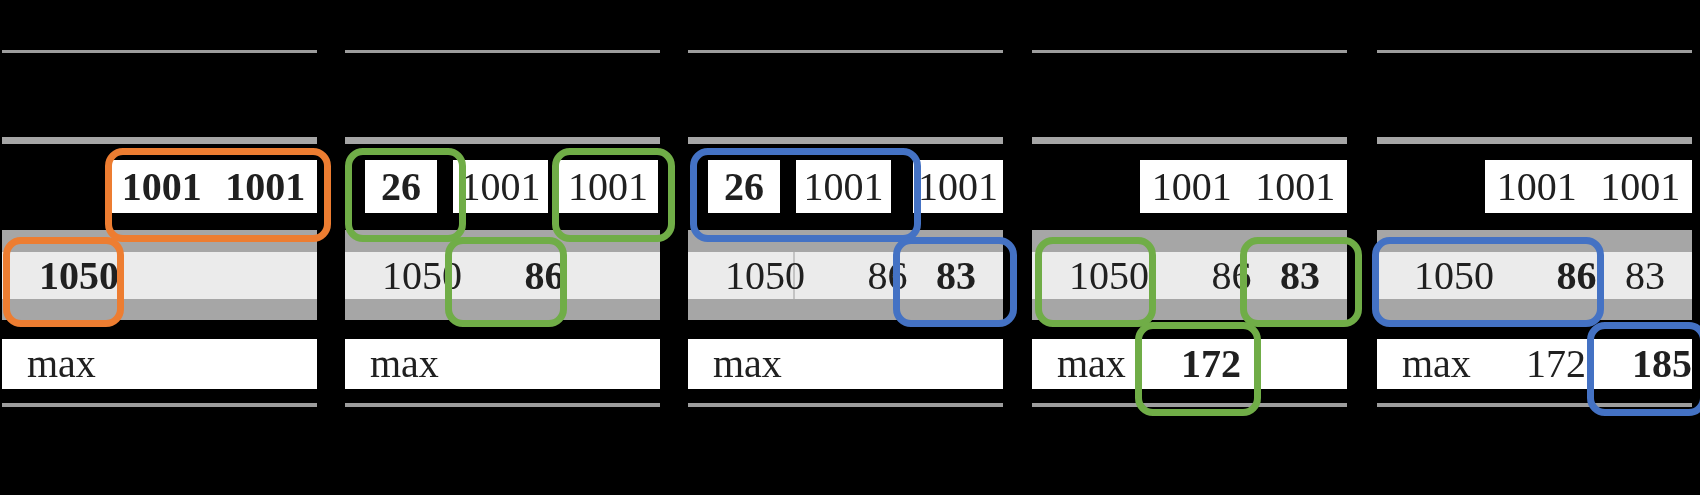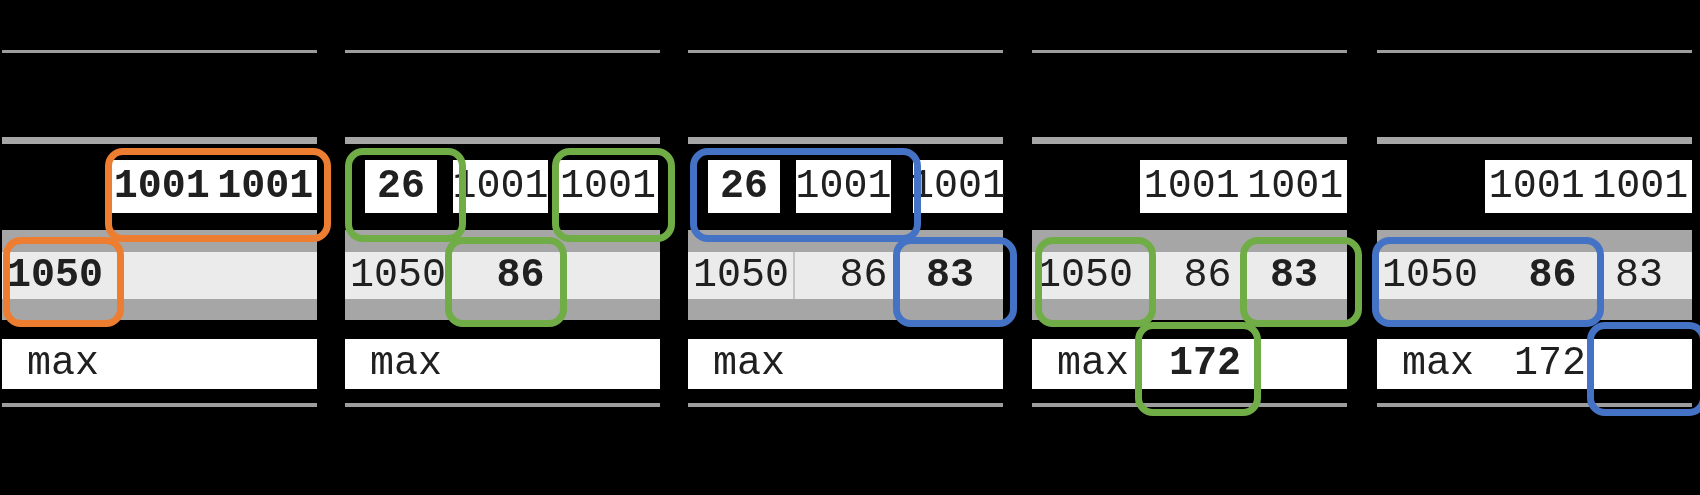--- a/index.html
+++ b/index.html
@@ -1,42 +1,42 @@
 <!DOCTYPE html>
 <html style="--background: #000000; --line-gray: #9d9d9d; --band-dark: #a6a6a6; --band-light: #ebebeb; --cell-white: #ffffff; --text-dark: #202020; --highlight-orange: #ed7d31; --highlight-green: #70ad47; --highlight-blue: #4472c4;"><head>
 <meta charset="utf-8">
 <style>
   html,body{margin:0;padding:0;background:#000;}
   .canvas{
     position:relative;width:1700px;height:495px;
     background:var(--background,#000);
     overflow:hidden;
-    font-family:Liberation Mono, monospace;
+    font-family:Liberation Serif, serif;
   }
   .panel{position:absolute;top:0;width:315px;height:495px;}
   .p1{left:2px}.p2{left:345px}.p3{left:688px}.p4{left:1032px}.p5{left:1377px}
 
   .rule-top{position:absolute;left:0;top:50px;width:315px;height:3px;background:var(--line-gray,#9d9d9d);}
   .bar{position:absolute;left:0;top:137px;width:315px;height:7px;background:var(--band-dark,#a6a6a6);}
   .rule-bottom{position:absolute;left:0;top:403px;width:315px;height:4px;background:var(--line-gray,#9d9d9d);}
 
   
   .cell{position:absolute;top:160px;height:53px;background:var(--cell-white,#fff);
         display:flex;align-items:center;justify-content:center;}
   .cell.c1{left:20px;width:72px}
   .cell.c2{left:108px;width:95px}
   .cell.c3{left:213px;width:100px}
   .cell.c23{left:108px;width:207px}
   .cell .num{flex:1;text-align:center;}
 
   
   .band{position:absolute;left:0;top:230px;width:315px;height:90px;background:var(--band-dark,#a6a6a6);}
   .strip{position:absolute;left:0;top:22px;width:315px;height:47px;background:var(--band-light,#ebebeb);}
-  .bv{position:absolute;top:252px;height:59px;line-height:47px;text-align:center;}
-  .bv1{left:0;width:106px}.bv2{left:124px;width:103px}.bv3{left:209px;width:106px}
+  .bv{position:absolute;top:252px;height:59px;line-height:47px;text-align:center;padding-left:24px;}
+  .bv1{left:0;width:106px}.bv2{left:124px;width:103px}.bv3{left:191px;width:106px}
   .vdiv{position:absolute;top:252px;width:2px;height:47px;background:#c4c4c4;}
 
   
   .maxrow{position:absolute;left:0;top:339px;width:315px;height:50px;background:var(--cell-white,#fff);}
   .maxlabel{position:absolute;left:25px;top:0;height:64px;line-height:50px;}
   .mv{position:absolute;top:0;height:50px;line-height:50px;text-align:right;}
   .mv2{left:106px;width:103px}.mv3{left:209px;width:106px}
 
   
   .hl{position:absolute;border:7px solid #000;border-radius:18px;background:transparent;z-index:5;}
@@ -180,19 +180,20 @@
       <div class="strip"></div>
     </div>
     <span class="bv bv1">1050</span>
     <span class="bv bv2 b">86</span>
     <span class="bv bv3">83</span>
     <div class="hl blue hlB" style="left:-5px;width:218px"></div>
 
     <div class="maxrow">
       <span class="maxlabel">max</span>
       <span class="mv mv2">172</span>
+      <span class="mv mv3 b">185</span>
     </div>
     <div class="hl blue hlC" style="left:210px;width:106px"></div>
 
     <div class="rule-bottom"></div>
   </section>
 
 </div>
 
 </body></html>

